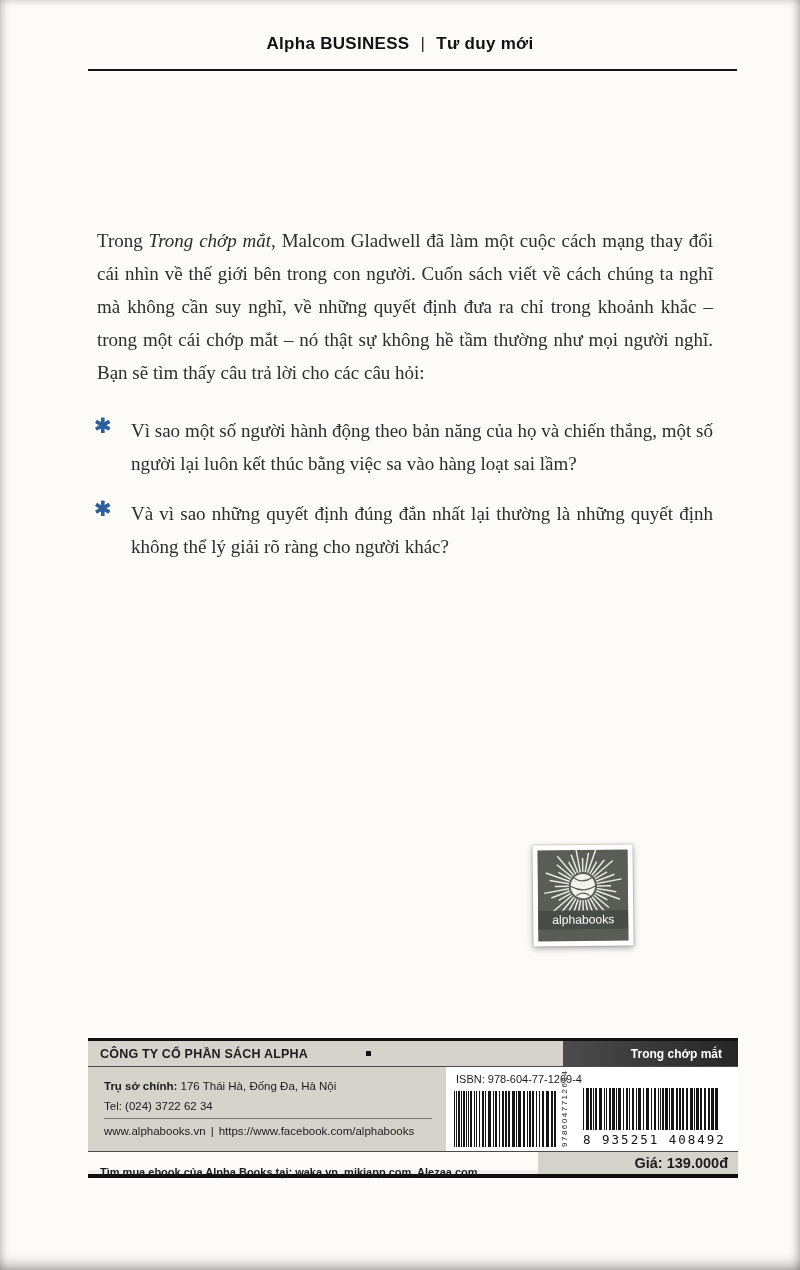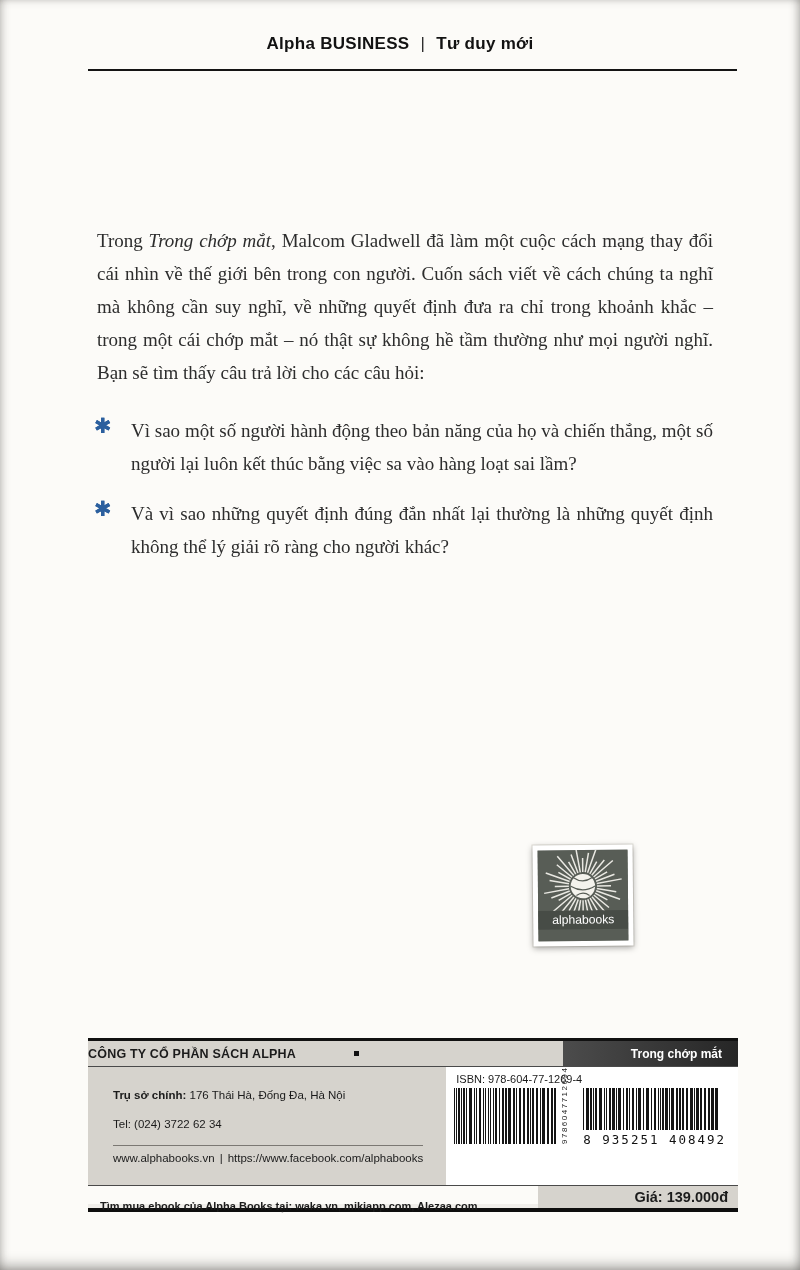--- a/index.html
+++ b/index.html
@@ -63,37 +63,37 @@
   
   .footer {
     position: absolute; left: 88px; top: 1038px; width: 650px;
     font-size: 11.5px; color: #1b1b1b;
     border-top: 3px solid #111;
   }
   .footer-row1 {
     display: flex; align-items: stretch; height: 26px;
     background: #d6d3cd; border-bottom: 1px solid #4a4a4a;
   }
-  .company { font-weight: bold; font-size: 12.5px; letter-spacing: .2px; align-self: center; }
+  .company { font-weight: bold; font-size: 12.5px; letter-spacing: .2px; align-self: center; padding-left: 12px; }
   .mini-square { width: 5px; height: 5px; background: #111; align-self: center; margin-left: 58px; }
   .title-tag {
     margin-left: auto; background: linear-gradient(90deg, #4c4c4c, #262626);
     color: #fff; font-weight: bold; font-size: 12px;
     display: flex; align-items: center; padding: 0 16px; min-width: 175px; justify-content: flex-end;
   }
   .footer-main { display: flex; background: #d6d3cd; }
   .contact { flex: 1; padding: 7px 10px 6px 12px; line-height: 16px; }
-  .contact p { margin: 13px; }
+  .contact p { margin: 4px; }
   .contact b { font-weight: bold; }
   .web { border-top: 1px solid #7b7873; margin-top: 5px; padding-top: 4px; white-space: nowrap; }
   .web .bar { margin: 0 5px; }
 
   .barcode-panel { width: 292px; background: #fff; padding: 5px 6px 4px 8px; }
   .isbn-label { font-size: 11px; margin: 1px 0 3px 2px; }
-  .codes { display: flex; align-items: flex-start; }
+  .codes { display: flex; align-items: flex-end; }
   .barcode { display: flex; align-items: stretch; }
   .barcode i { display: block; background: #151515; height: 100%; }
   .isbn-wrap { display: flex; }
   .barcode.small { width: 104px; height: 56px; }
   .vertical-num {
     writing-mode: vertical-rl; transform: rotate(180deg);
     font-size: 8px; letter-spacing: 1.5px; color: #222; margin-left: 2px; height: 56px;
   }
   .ean-wrap { margin-left: 14px; }
   .barcode.big { width: 152px; height: 42px; }

